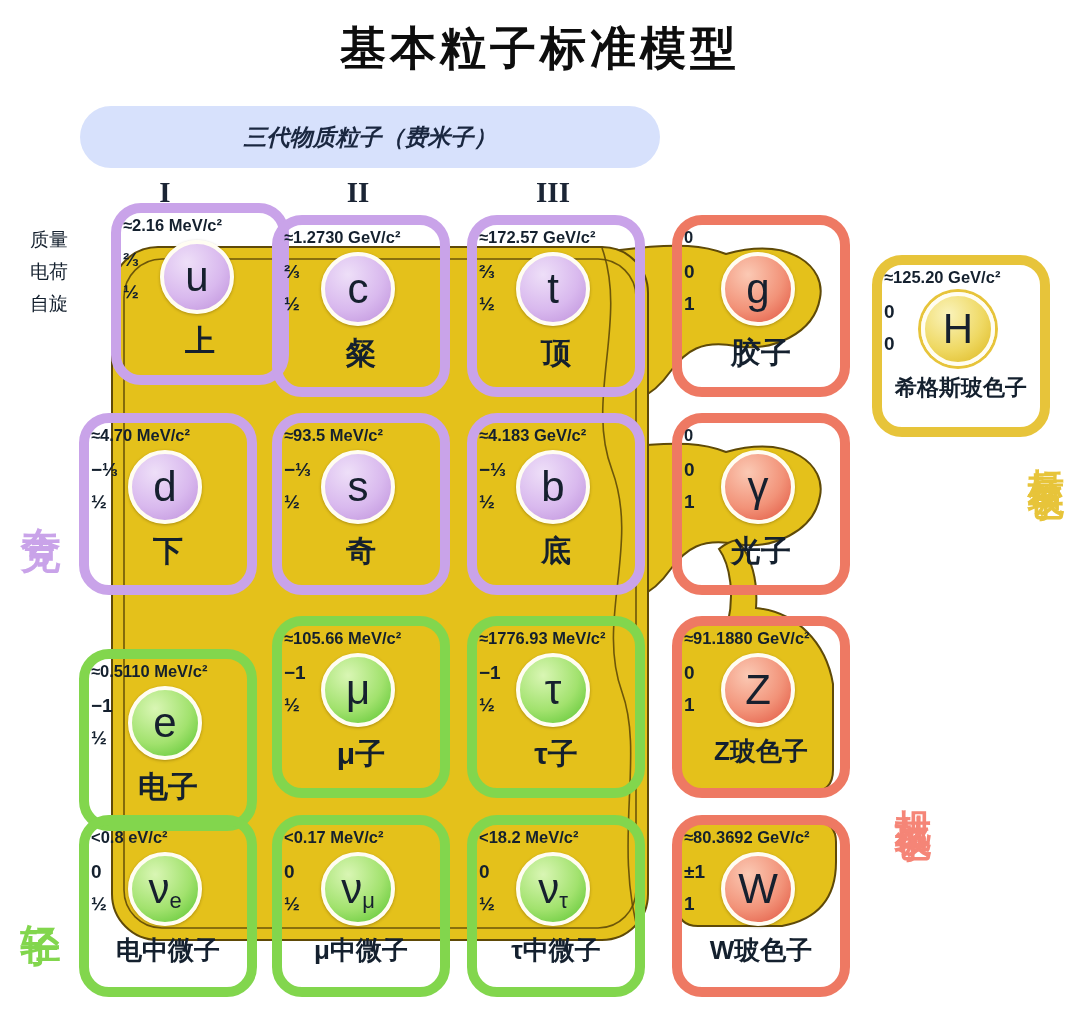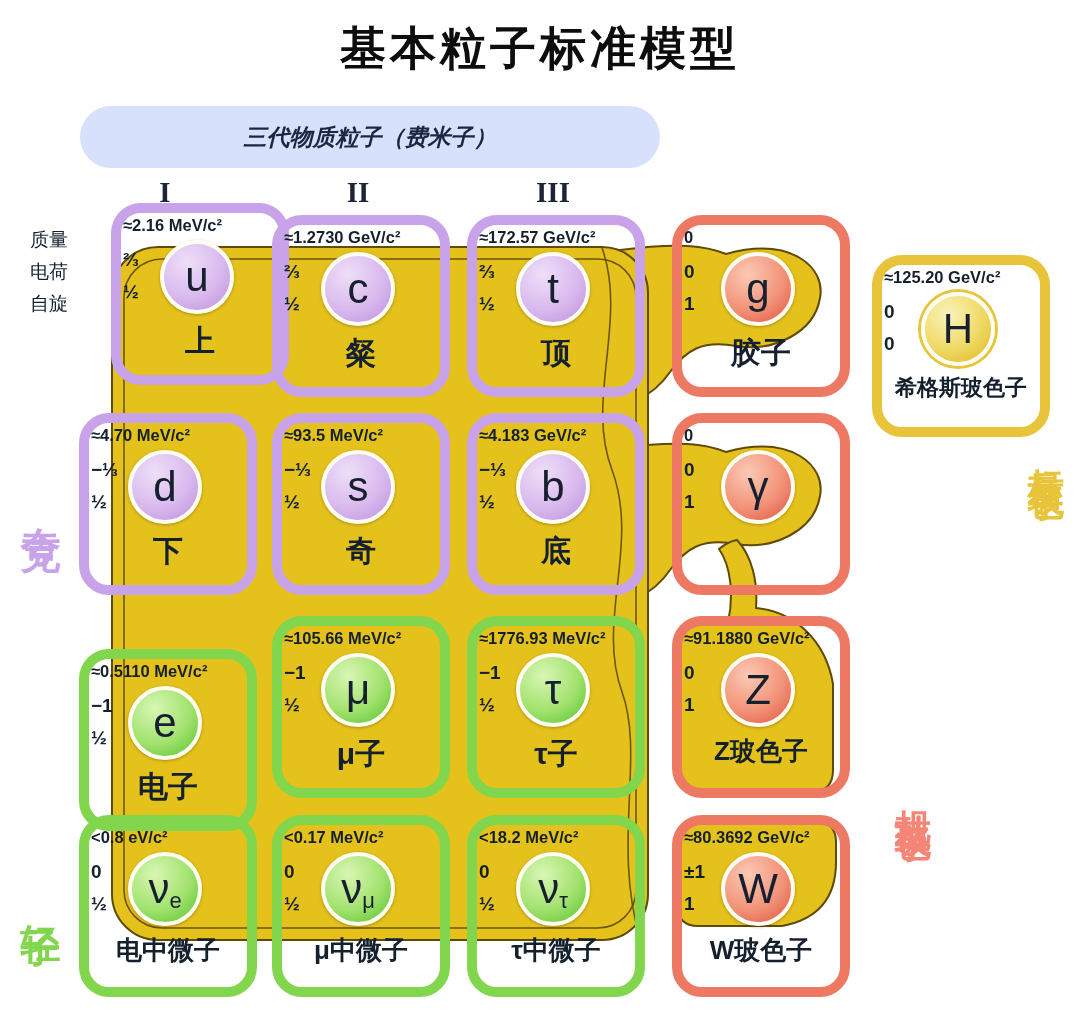--- a/index.html
+++ b/index.html
@@ -192,20 +192,21 @@
       <div class="pname" style="font-size: 30px;">底</div>
     </div>
       <div class="cell gauge" style="left: 672px; top: 413px;">
       <span class="mass">0</span>
       <span class="charge">0</span>
       <span class="spin">1</span>
       <div class="circle">
         <span>γ</span>
           <span class="sub"></span>
       </div>
+      <div class="pname" style="font-size: 30px;">光子</div>
     </div>
       <div class="cell lepton" style="left: 79px; top: 649px;">
       <span class="mass">≈0.5110 MeV/c²</span>
       <span class="charge">−1</span>
       <span class="spin">½</span>
       <div class="circle">
         <span>e</span>
           <span class="sub"></span>
       </div>
       <div class="pname" style="font-size: 30px;">电子</div>

